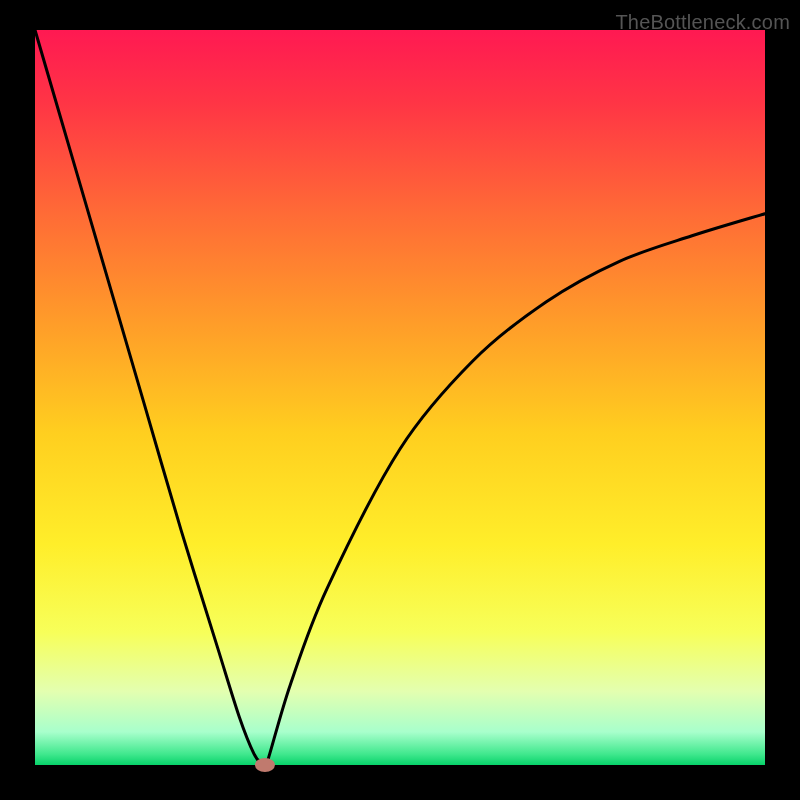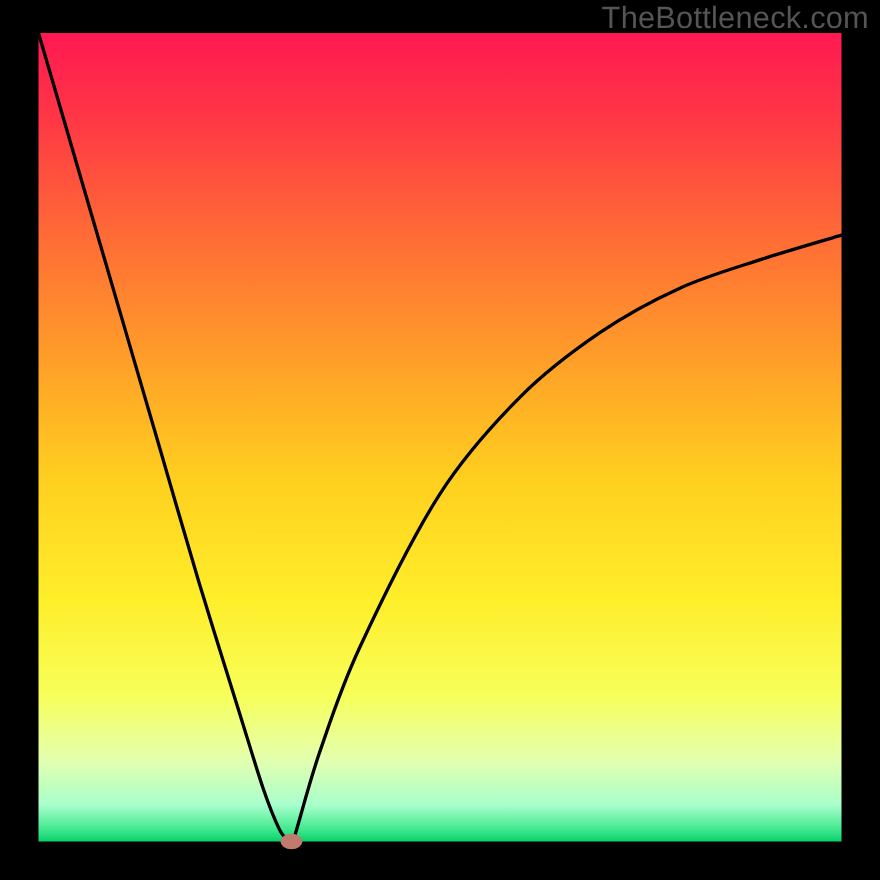--- a/index.html
+++ b/index.html
@@ -12,24 +12,24 @@
     overflow: hidden;
   }
   .frame {
     position: relative;
     width: 800px;
     height: 800px;
     background: #000;
   }
   .watermark {
     position: absolute;
-    top: 0;
+    top: 11px;
     right: 10px;
     color: #555;
-    font-size: 28px;
+    font-size: 20px;
     font-weight: 400;
     letter-spacing: 0.2px;
     z-index: 5;
     margin-left: 38px;
   }
   svg {
     display: block;
   }
 </style>
 </head>

